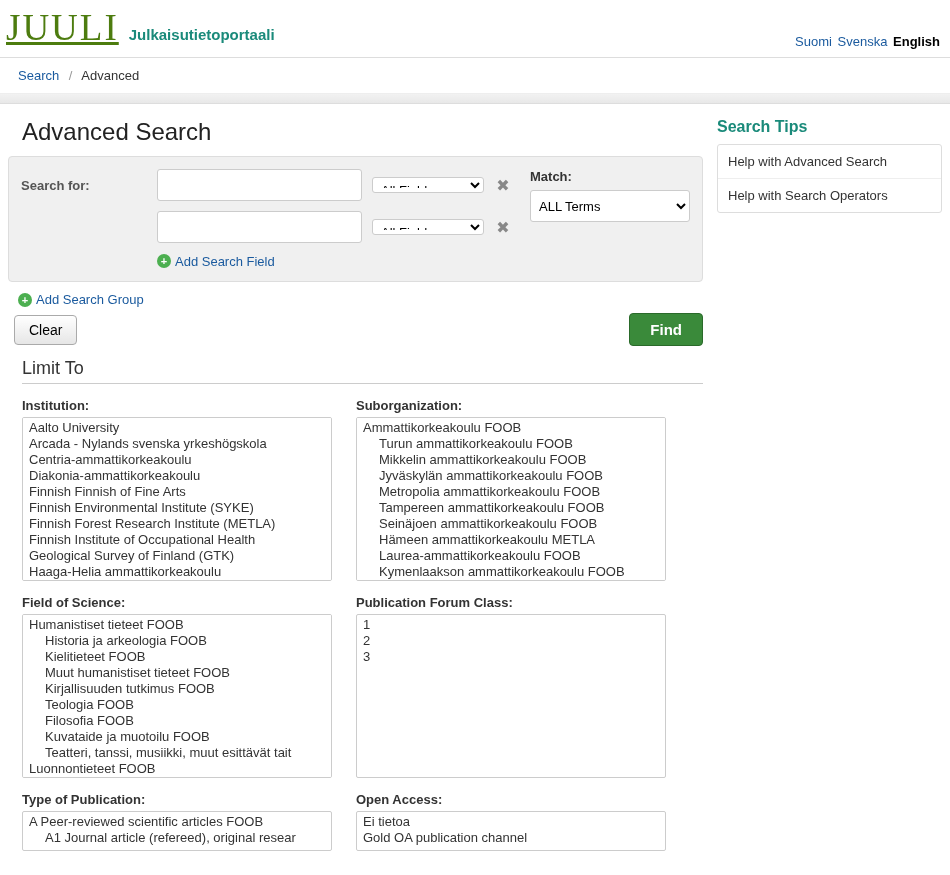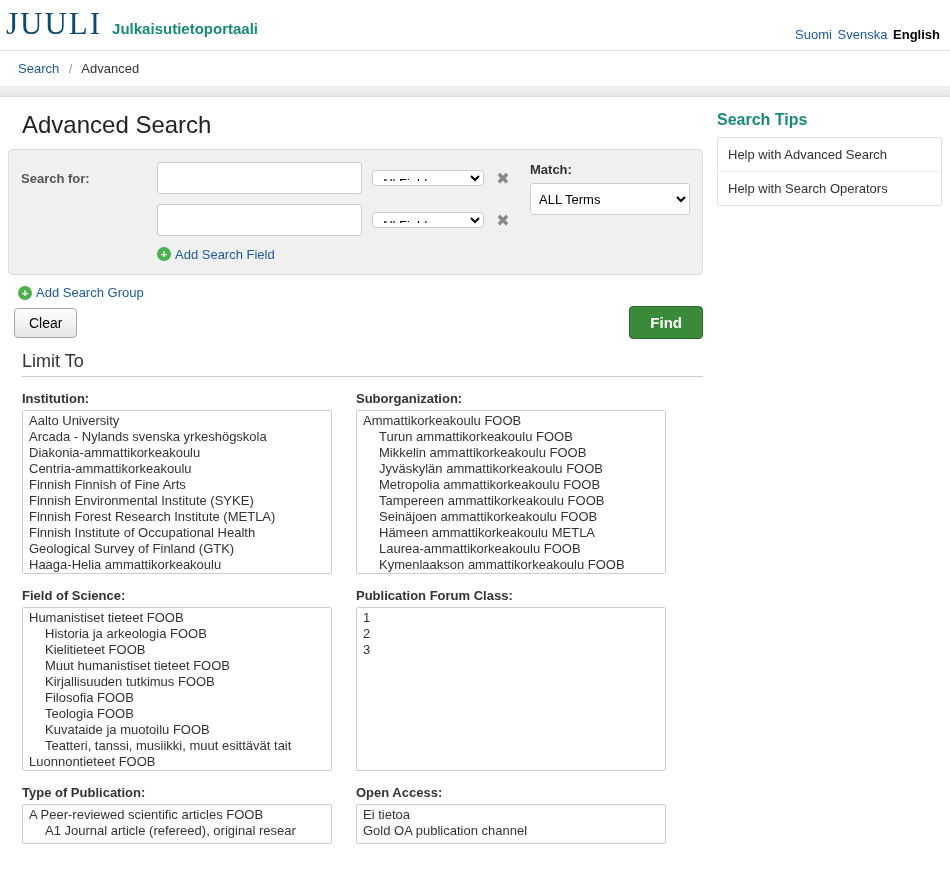--- a/index.html
+++ b/index.html
@@ -1,19 +1,19 @@
 <!DOCTYPE html>
 <html><head>
 <meta charset="utf-8">
 <style>
   * { box-sizing: border-box; margin: 0; padding: 0; }
   body { font-family: Arial, Helvetica, sans-serif; font-size: 13px; color: #333; background: #fff; width: 950px; }
   .topbar { display: flex; justify-content: space-between; align-items: flex-end; padding: 6px 10px 8px 6px; border-bottom: 1px solid #ddd; }
   .brand { display: flex; align-items: baseline; gap: 10px; }
-  .brand-logo { font-family: "Georgia", serif; font-size: 31px; letter-spacing: 2px; color: #0c4a6e; }
+  .brand-logo { font-family: "Georgia", serif; font-size: 37px; letter-spacing: 2px; color: #4d7c0f; text-decoration: underline; }
   .brand-sub { font-size: 15px; color: #1a8a7a; font-weight: bold; }
   .lang { font-size: 13px; }
   .lang a { color: #1a5a9e; text-decoration: none; margin-left: 2px; }
   .lang .active { color: #000; font-weight: bold; }
   .breadcrumb-bar { padding: 10px 18px; font-size: 13px; border-bottom: 1px solid #eee; background: #fff; }
   .breadcrumb-bar a { color: #1a5a9e; text-decoration: none; }
   .breadcrumb-sep { color: #999; margin: 0 6px; }
   .bg-band { height: 10px; background: linear-gradient(#f2f2f2, #e8e8e8); border-bottom: 1px solid #ddd; }
   .content { display: flex; padding: 14px 8px 0 8px; gap: 14px; }
   .main { flex: 1; min-width: 0; }
@@ -128,22 +128,22 @@
     </div>
 
     <h3 class="limit-title">Limit To</h3>
 
     <div class="filters">
       <div class="filter-col">
         <span class="filter-label">Institution:</span>
         <div class="multi" id="institution-list">
             <div class="opt">Aalto University</div>
             <div class="opt">Arcada - Nylands svenska yrkeshögskola</div>
+            <div class="opt">Centria-ammattikorkeakoulu</div>
             <div class="opt">Diakonia-ammattikorkeakoulu</div>
-            <div class="opt">Centria-ammattikorkeakoulu</div>
             <div class="opt">Finnish Finnish of Fine Arts</div>
             <div class="opt">Finnish Environmental Institute (SYKE)</div>
             <div class="opt">Finnish Forest Research Institute (METLA)</div>
             <div class="opt">Finnish Institute of Occupational Health</div>
             <div class="opt">Geological Survey of Finland (GTK)</div>
             <div class="opt">Haaga-Helia ammattikorkeakoulu</div>
           </div>
       </div>
       <div class="filter-col">
         <span class="filter-label">Suborganization:</span>
@@ -164,22 +164,22 @@
 
     <div class="filters filters-row2">
       <div class="filter-col">
         <span class="filter-label">Field of Science:</span>
         <div class="multi" id="field-list">
             <div class="opt">Humanistiset tieteet FOOB</div>
             <div class="opt child">Historia ja arkeologia FOOB</div>
             <div class="opt child">Kielitieteet FOOB</div>
             <div class="opt child">Muut humanistiset tieteet FOOB</div>
             <div class="opt child">Kirjallisuuden tutkimus FOOB</div>
+            <div class="opt child">Teologia FOOB</div>
             <div class="opt child">Filosofia FOOB</div>
-            <div class="opt child">Teologia FOOB</div>
             <div class="opt child">Kuvataide ja muotoilu FOOB</div>
             <div class="opt child">Teatteri, tanssi, musiikki, muut esittävät tait</div>
             <div class="opt">Luonnontieteet FOOB</div>
           </div>
       </div>
       <div class="filter-col">
         <span class="filter-label">Publication Forum Class:</span>
         <div class="multi" id="pubforum-list">
             <div class="opt">1</div>
             <div class="opt">2</div>

